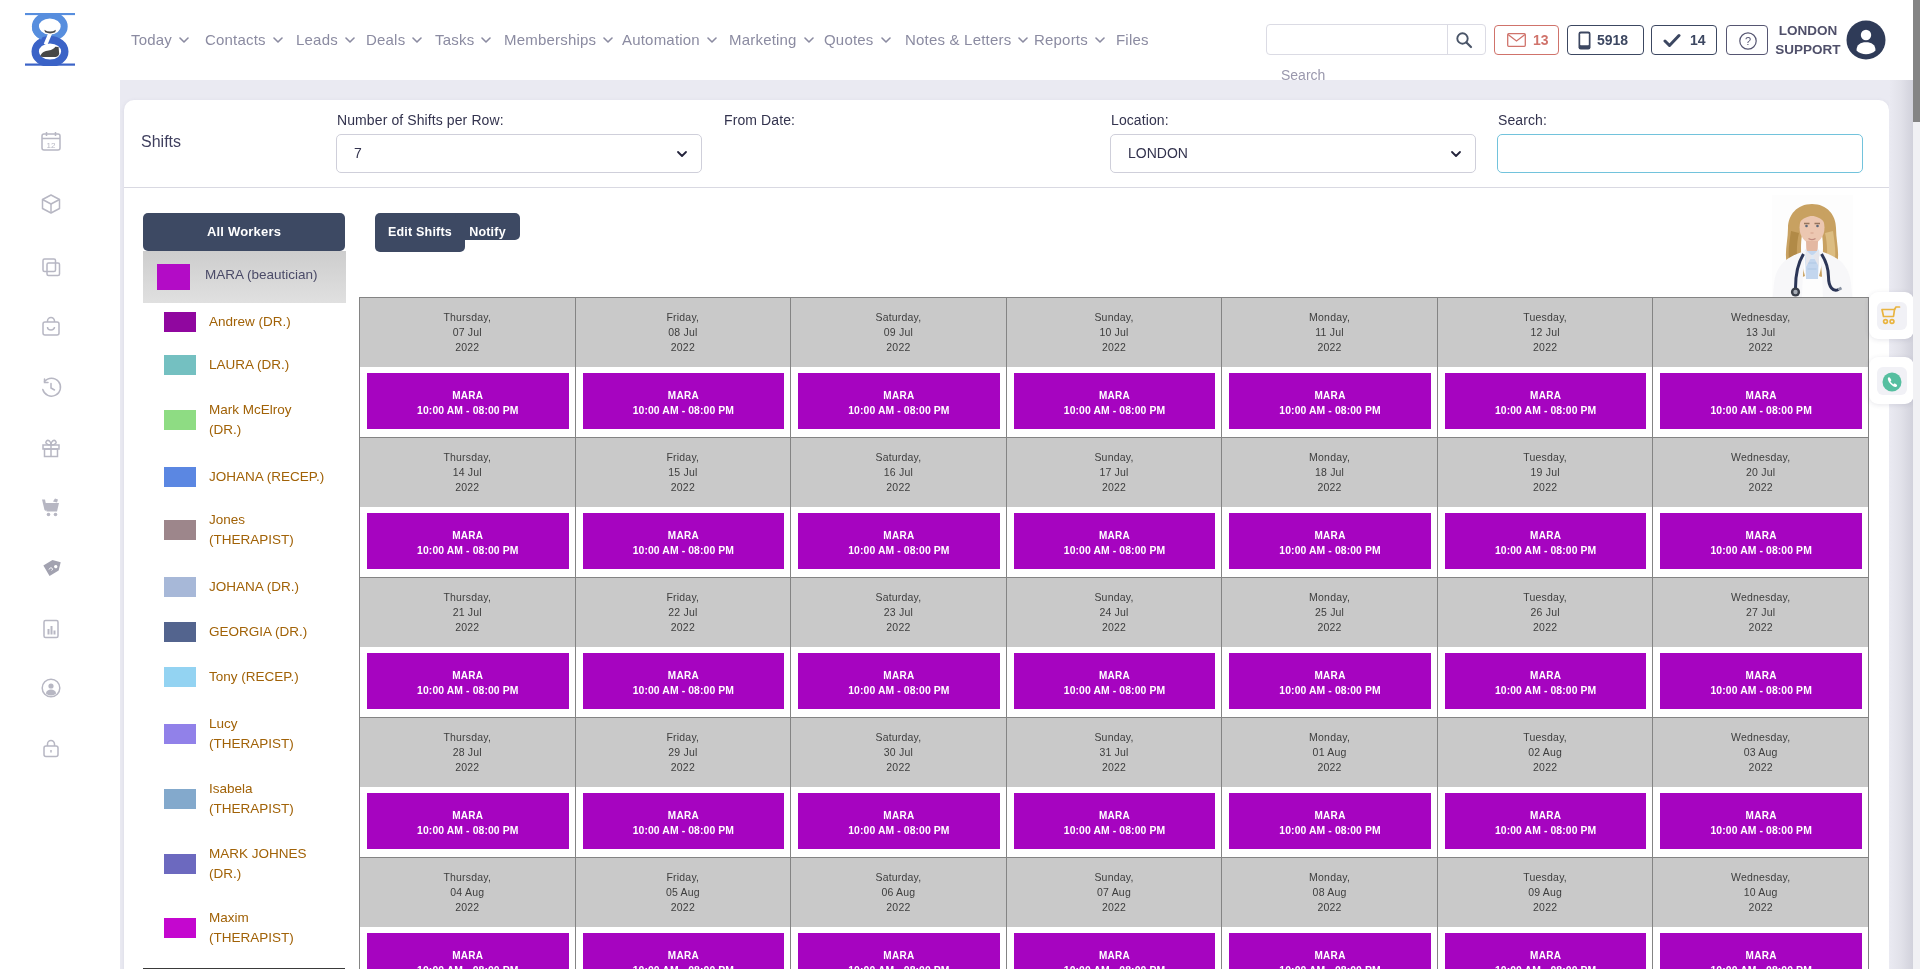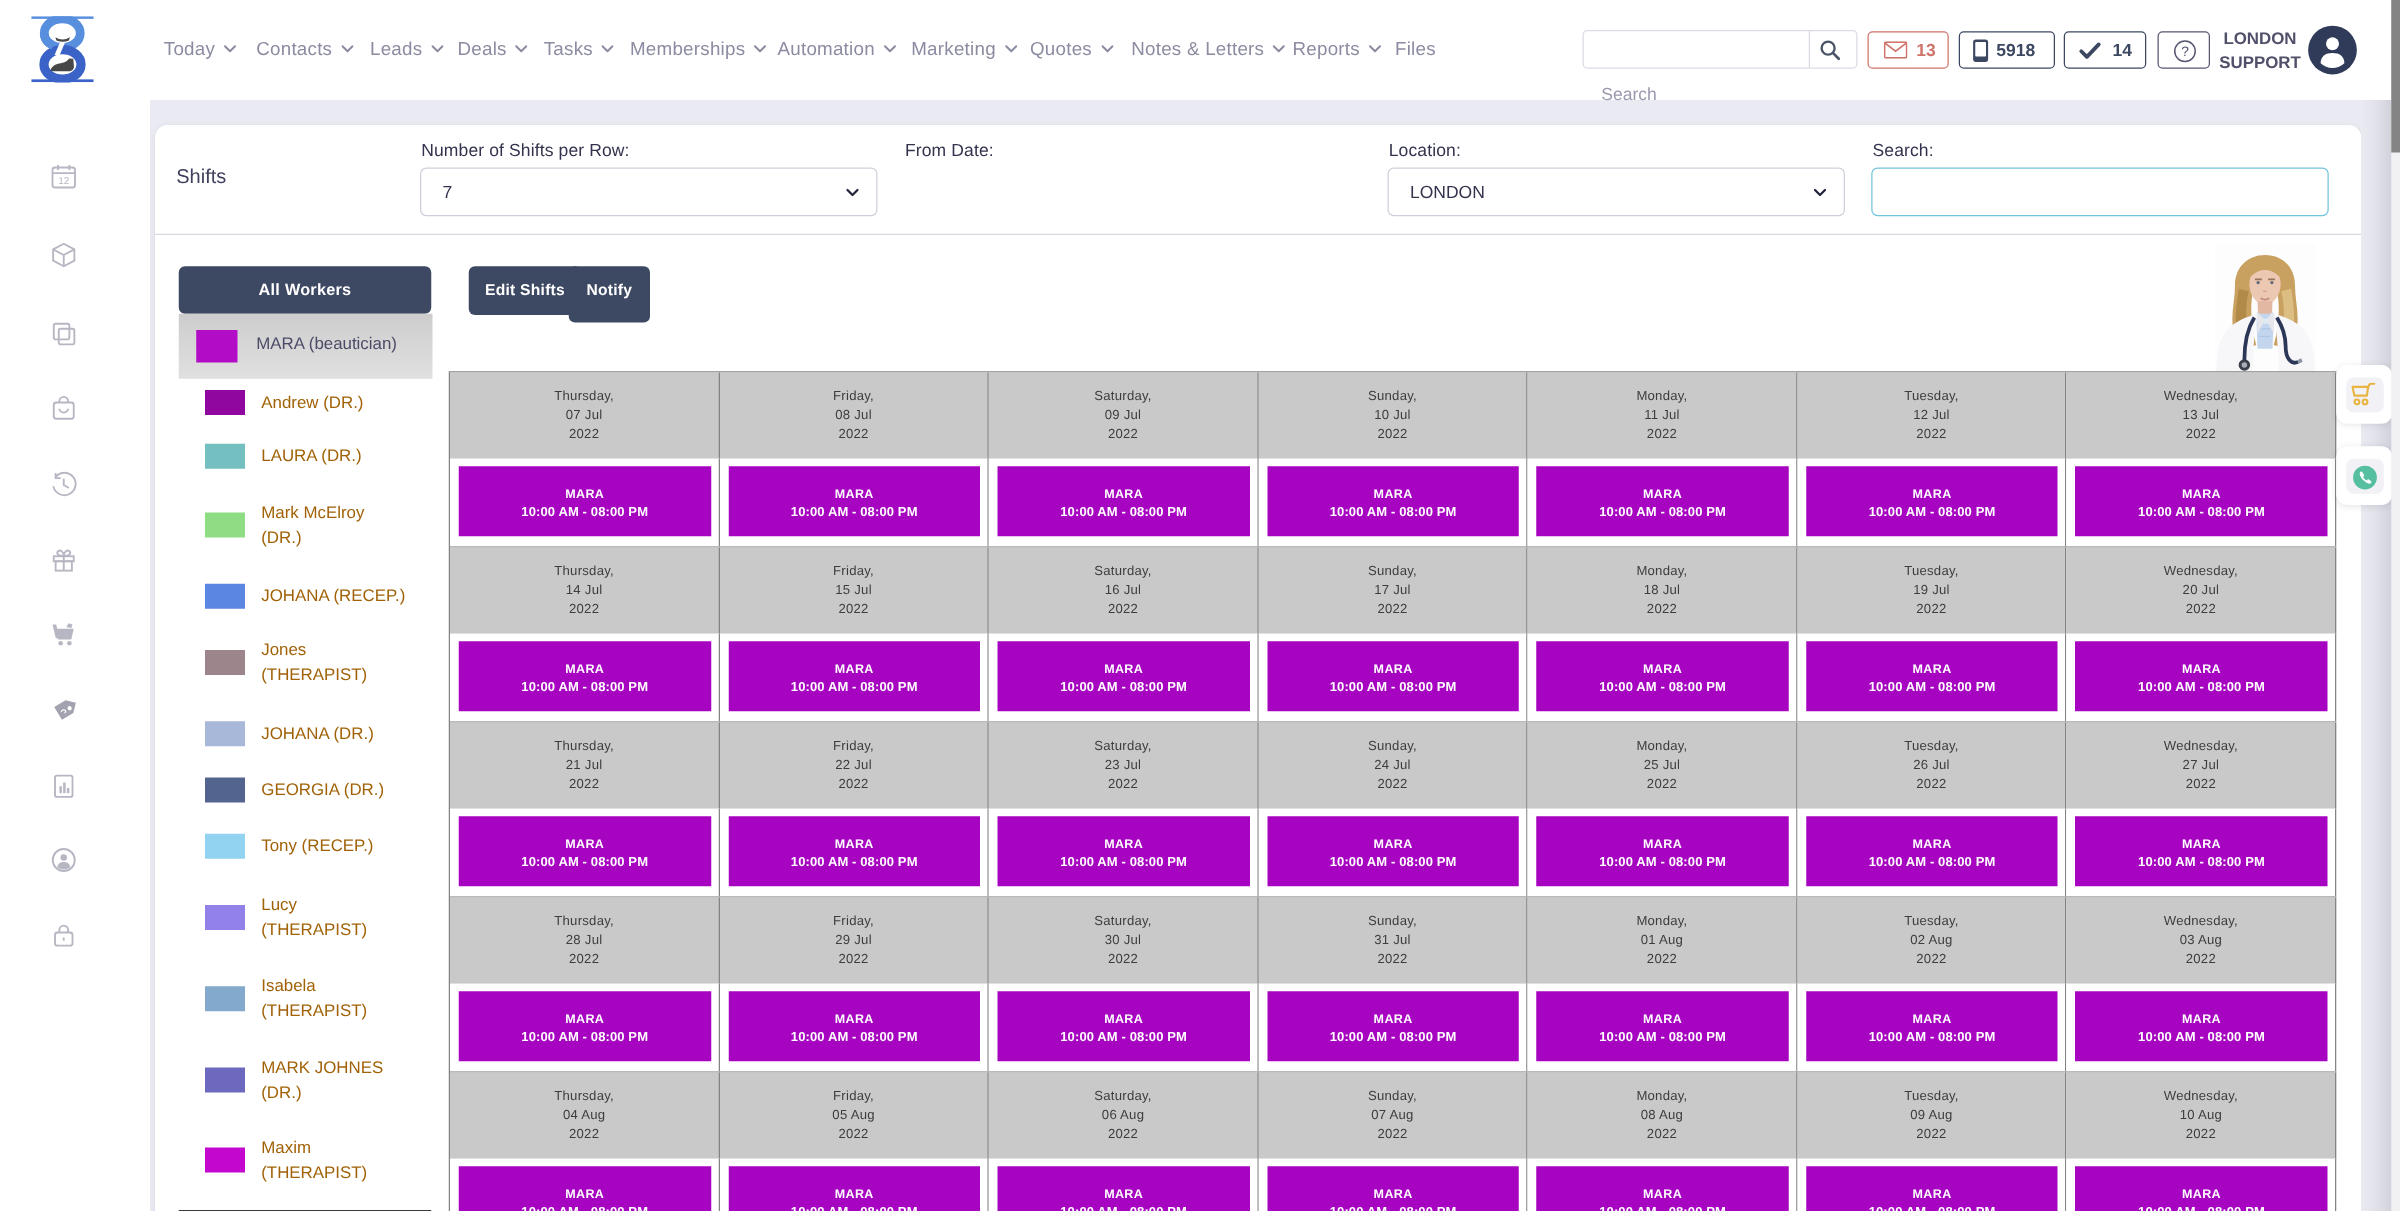--- a/index.html
+++ b/index.html
@@ -53,21 +53,21 @@
 <div class="flabel" style="left:1374px;">Search:</div>
 <div class="field fsel" style="left:212px;">7<svg width="12" height="12" viewBox="0 0 12 12">
           <path d="M2 4 L6 8 L10 4" fill="none" stroke="#23233b" stroke-width="1.8" stroke-linecap="round" stroke-linejoin="round"></path>
         </svg></div>
 <div class="field fsel" style="left:986px;">LONDON<svg width="12" height="12" viewBox="0 0 12 12">
           <path d="M2 4 L6 8 L10 4" fill="none" stroke="#23233b" stroke-width="1.8" stroke-linecap="round" stroke-linejoin="round"></path>
         </svg></div>
 <div class="field" style="left:1373px;border:1px solid #72c3dc;"></div>
 <div class="btn" style="left:19px;top:113px;width:202px;height:38px;line-height:38px;font-size:13px;">All Workers</div>
 <div class="btn" style="left:234px;top:113px;width:90px;height:39px;line-height:39px;margin-left:17px;">Edit Shifts</div>
-<div class="btn" style="left:331px;top:113px;width:65px;height:45px;line-height:39px;">Notify</div>
+<div class="btn" style="left:331px;top:113px;width:65px;height:27px;line-height:39px;">Notify</div>
 <div class="abs" style="left:19px;top:151px;width:203px;height:52px;background:linear-gradient(#cdcdcd,#e0e0e0);">
         <div class="abs" style="left:14px;top:13px;width:33px;height:26px;background:#b30cc6;"></div>
         <div class="abs" style="left:62px;top:16px;font-size:13.5px;color:#4b4b68;white-space:nowrap;">MARA (beautician)</div>
       </div>
 <div class="witem" style="left:19px;top:212px;">
         <div class="wsw" style="left:21px;top:0px;background:#90079f;"></div>
         <div class="wtx" style="top:0px;">Andrew (DR.)</div>
       </div>
 <div class="witem" style="left:19px;top:255px;">
         <div class="wsw" style="left:21px;top:0px;background:#74c0c1;"></div>

